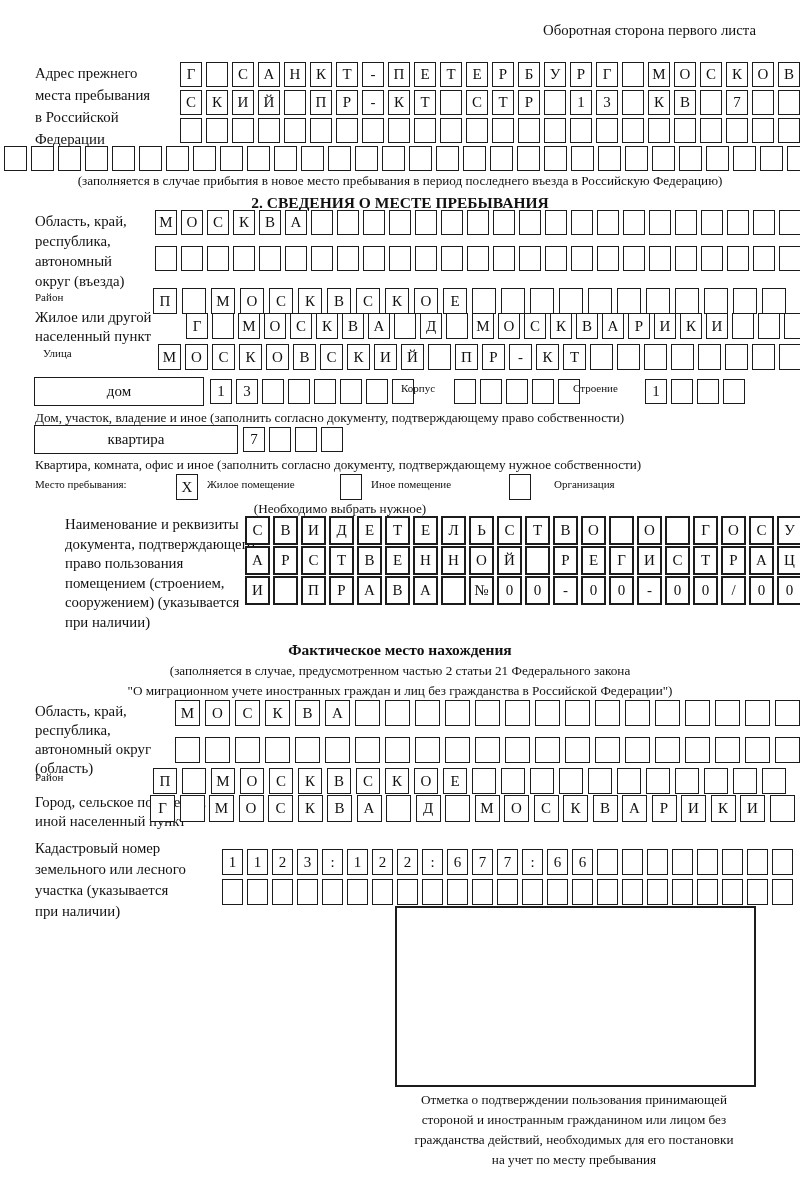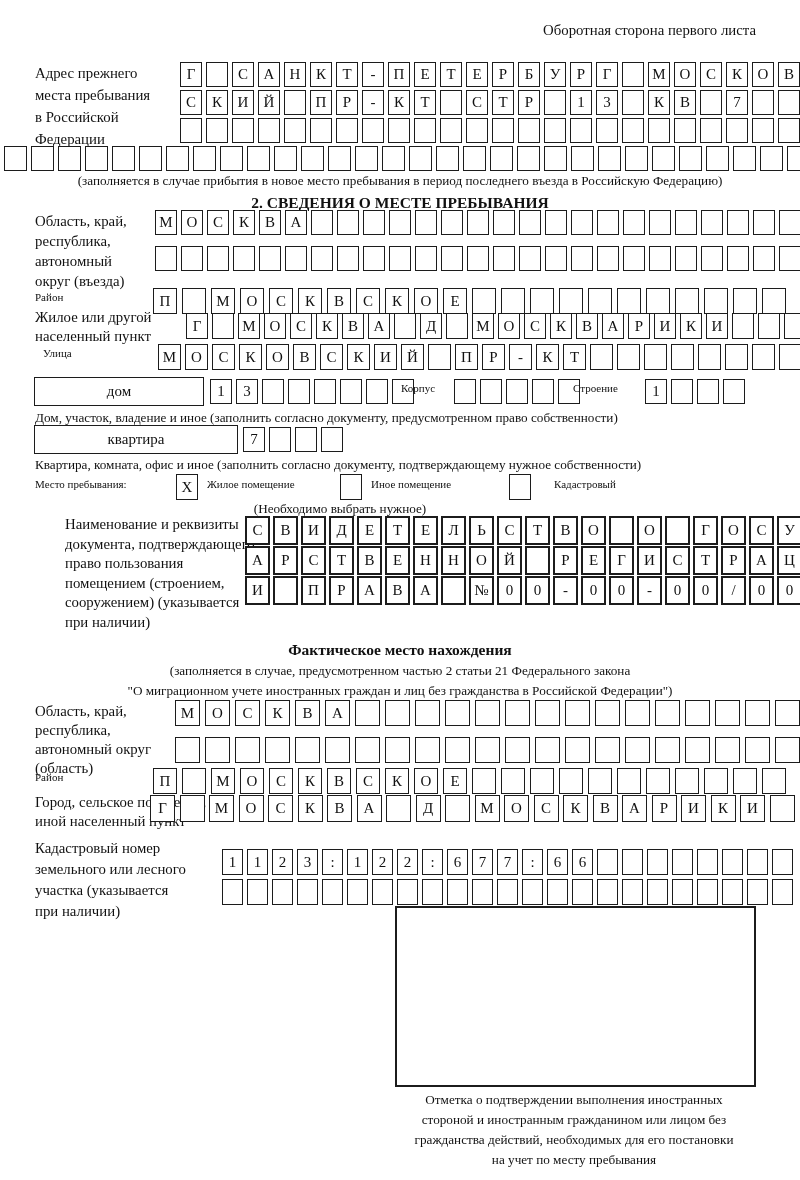--- a/index.html
+++ b/index.html
@@ -322,38 +322,38 @@
     <span class="cell"></span>
     <span class="cell"></span>
   </div>
 <div class="inline-lbl" style="left:573px;top:382px;">Строение</div>
 <div class="cellrow" style="left:645px;top:379px;--cw:20px;--g:4px;">
     <span class="cell">1</span>
     <span class="cell"></span>
     <span class="cell"></span>
     <span class="cell"></span>
   </div>
-<div class="cap" style="left:35px;top:410px;">Дом, участок, владение и иное (заполнить согласно документу, предусмотренном право собственности)</div>
+<div class="cap" style="left:35px;top:410px;">Дом, участок, владение и иное (заполнить согласно документу, подтверждающему право собственности)</div>
 
 <div class="boxlabel" style="left:34px;top:425px;width:202px;height:27px;">квартира</div>
 <div class="cellrow" style="left:243px;top:427px;--cw:20px;--g:4px;">
     <span class="cell">7</span>
     <span class="cell"></span>
     <span class="cell"></span>
     <span class="cell"></span>
   </div>
 <div class="cap" style="left:35px;top:457px;">Квартира, комната, офис и иное (заполнить согласно документу, подтверждающему нужное собственности)</div>
 
 <div class="inline-lbl" style="left:35px;top:478px;">Место пребывания:</div>
 <div class="chk" style="left:176px;top:474px;">X</div>
 <div class="inline-lbl" style="left:207px;top:478px;">Жилое помещение</div>
 <div class="chk" style="left:340px;top:474px;"></div>
 <div class="inline-lbl" style="left:371px;top:478px;">Иное помещение</div>
 <div class="chk" style="left:509px;top:474px;"></div>
-<div class="inline-lbl" style="left:554px;top:478px;">Кадастровый</div>
+<div class="inline-lbl" style="left:554px;top:478px;">Организация</div>
 <div class="cap center" style="left:120px;top:501px;width:440px;">(Необходимо выбрать нужное)</div>
 
 <div class="lbl" style="left:35px;top:515px;line-height:19.5px;margin-left:30px;">
   <div>Наименование и реквизиты</div>
   <div>документа, подтверждающего</div>
   <div>право пользования</div>
   <div>помещением (строением,</div>
   <div>сооружением) (указывается</div>
   <div>при наличии)</div>
 </div>
@@ -588,17 +588,17 @@
     <span class="cell"></span>
     <span class="cell"></span>
     <span class="cell"></span>
     <span class="cell"></span>
     <span class="cell"></span>
     <span class="cell"></span>
   </div>
 
 <div class="stamp" style="left:395px;top:906px;width:357px;height:177px;"></div>
 <div class="cap center" style="left:385px;top:1090px;width:378px;line-height:20px;white-space:normal;">
-  <div>Отметка о подтверждении выполнения иностранных</div>
+  <div>Отметка о подтверждении пользования принимающей</div>
   <div>стороной и иностранным гражданином или лицом без</div>
   <div>гражданства действий, необходимых для его постановки</div>
   <div>на учет по месту пребывания</div>
 </div>
 
 </body></html>

